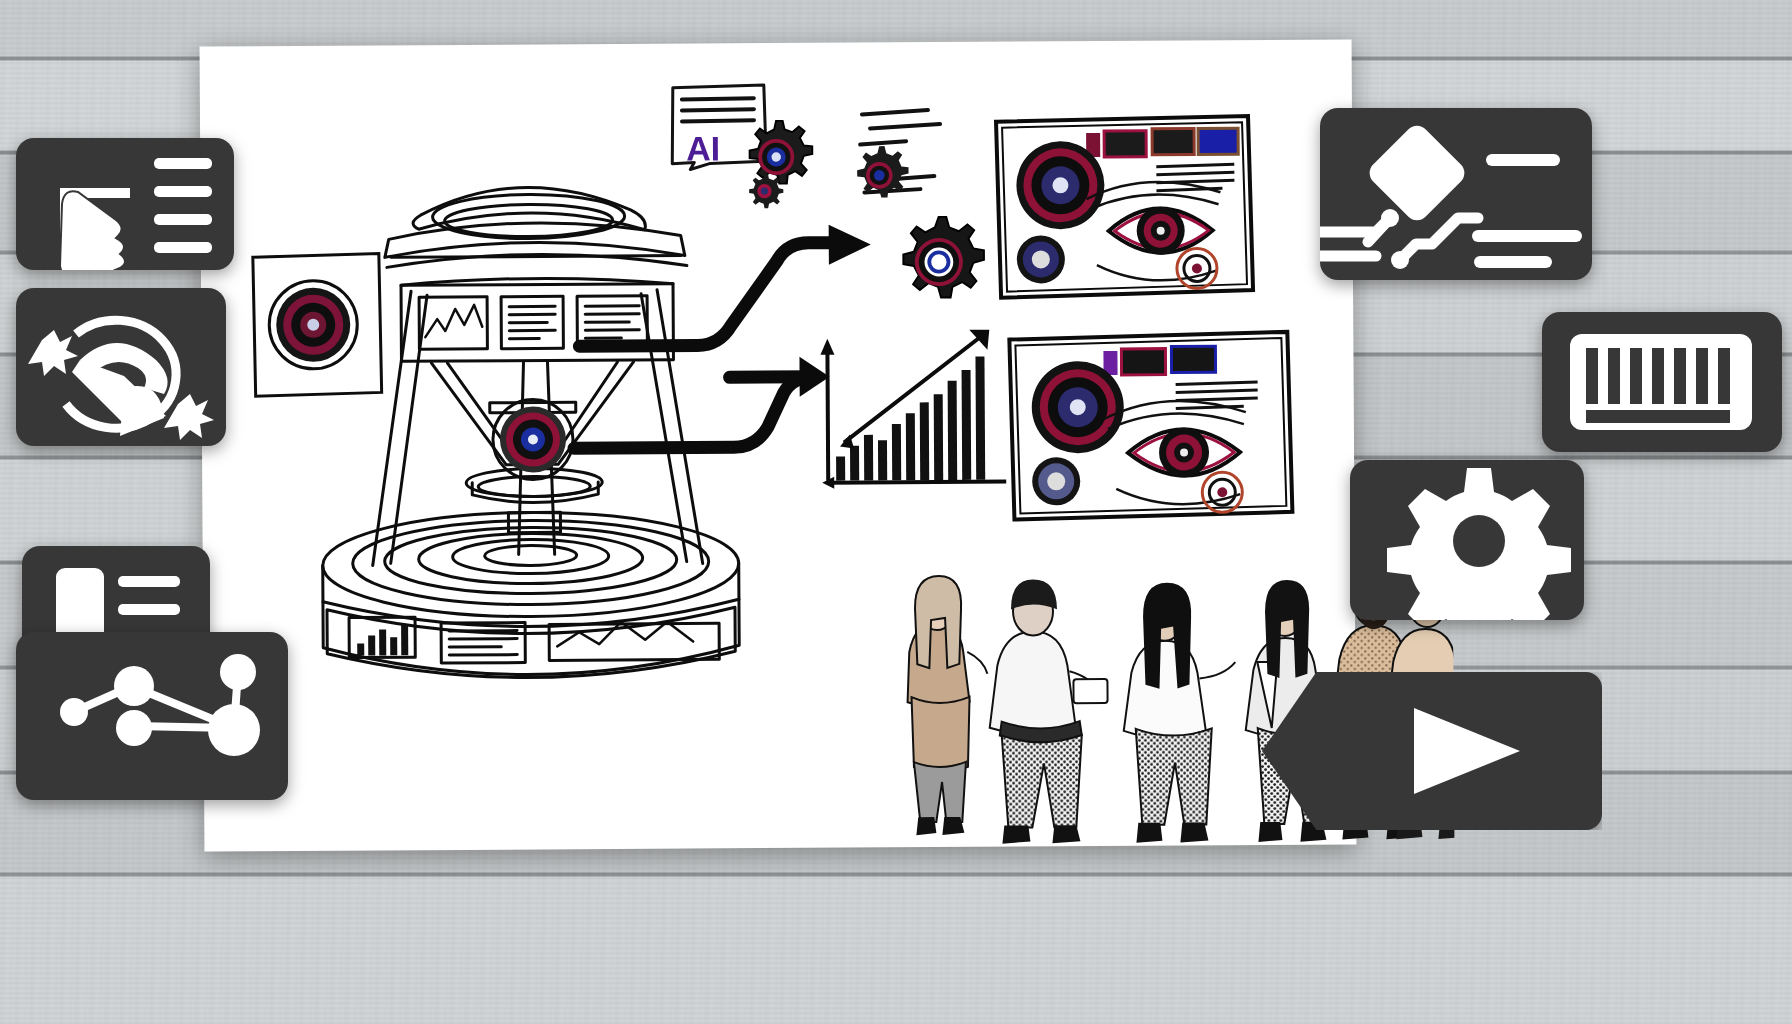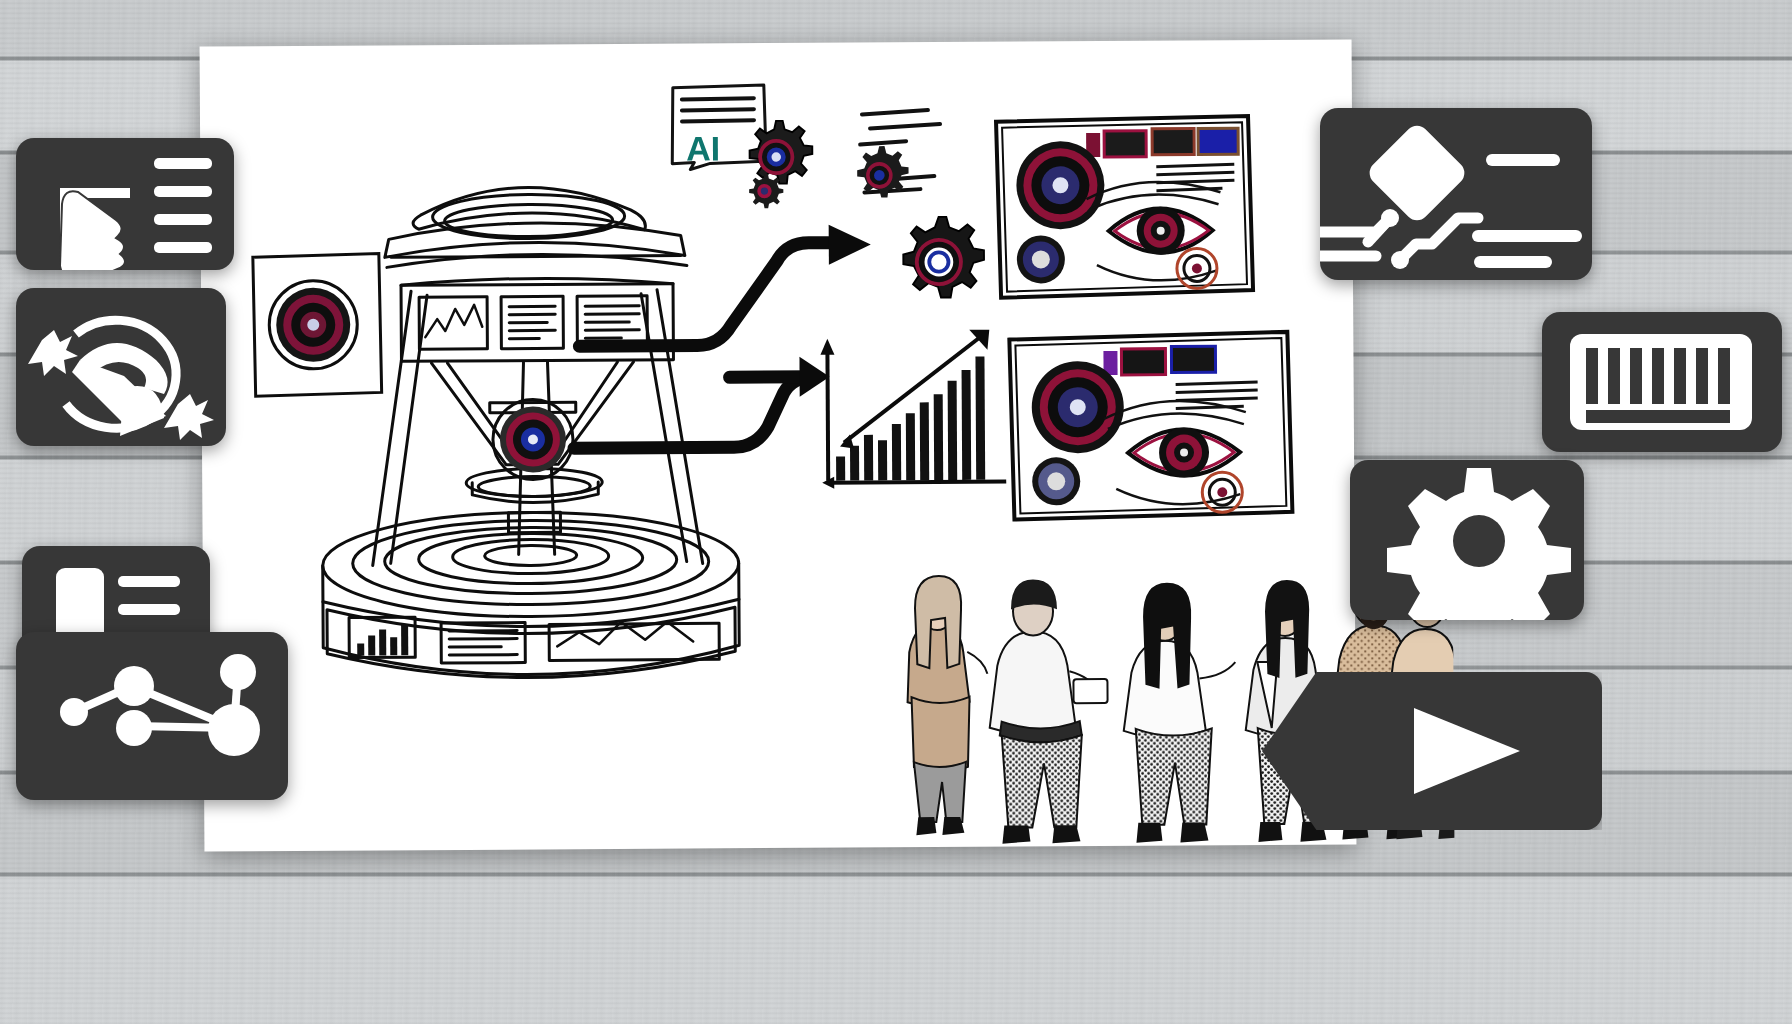--- a/index.html
+++ b/index.html
@@ -73,21 +73,21 @@
   
   .ink{ position:absolute; }
   .ink svg{ display:block; overflow:visible; }
 
   #people{ position:absolute; left:670px; top:470px; width:580px; height:365px; }
 
   .label-ai{
     position:absolute;
     font-family:"Liberation Sans", sans-serif;
     font-weight:bold;
-    color:#0f766e;
+    color:#4c1d95;
     letter-spacing:0px;
   }
 </style>
 </head>
 <body>
 
 <div id="backdrop"></div>
 
 <div id="canvas">
 

